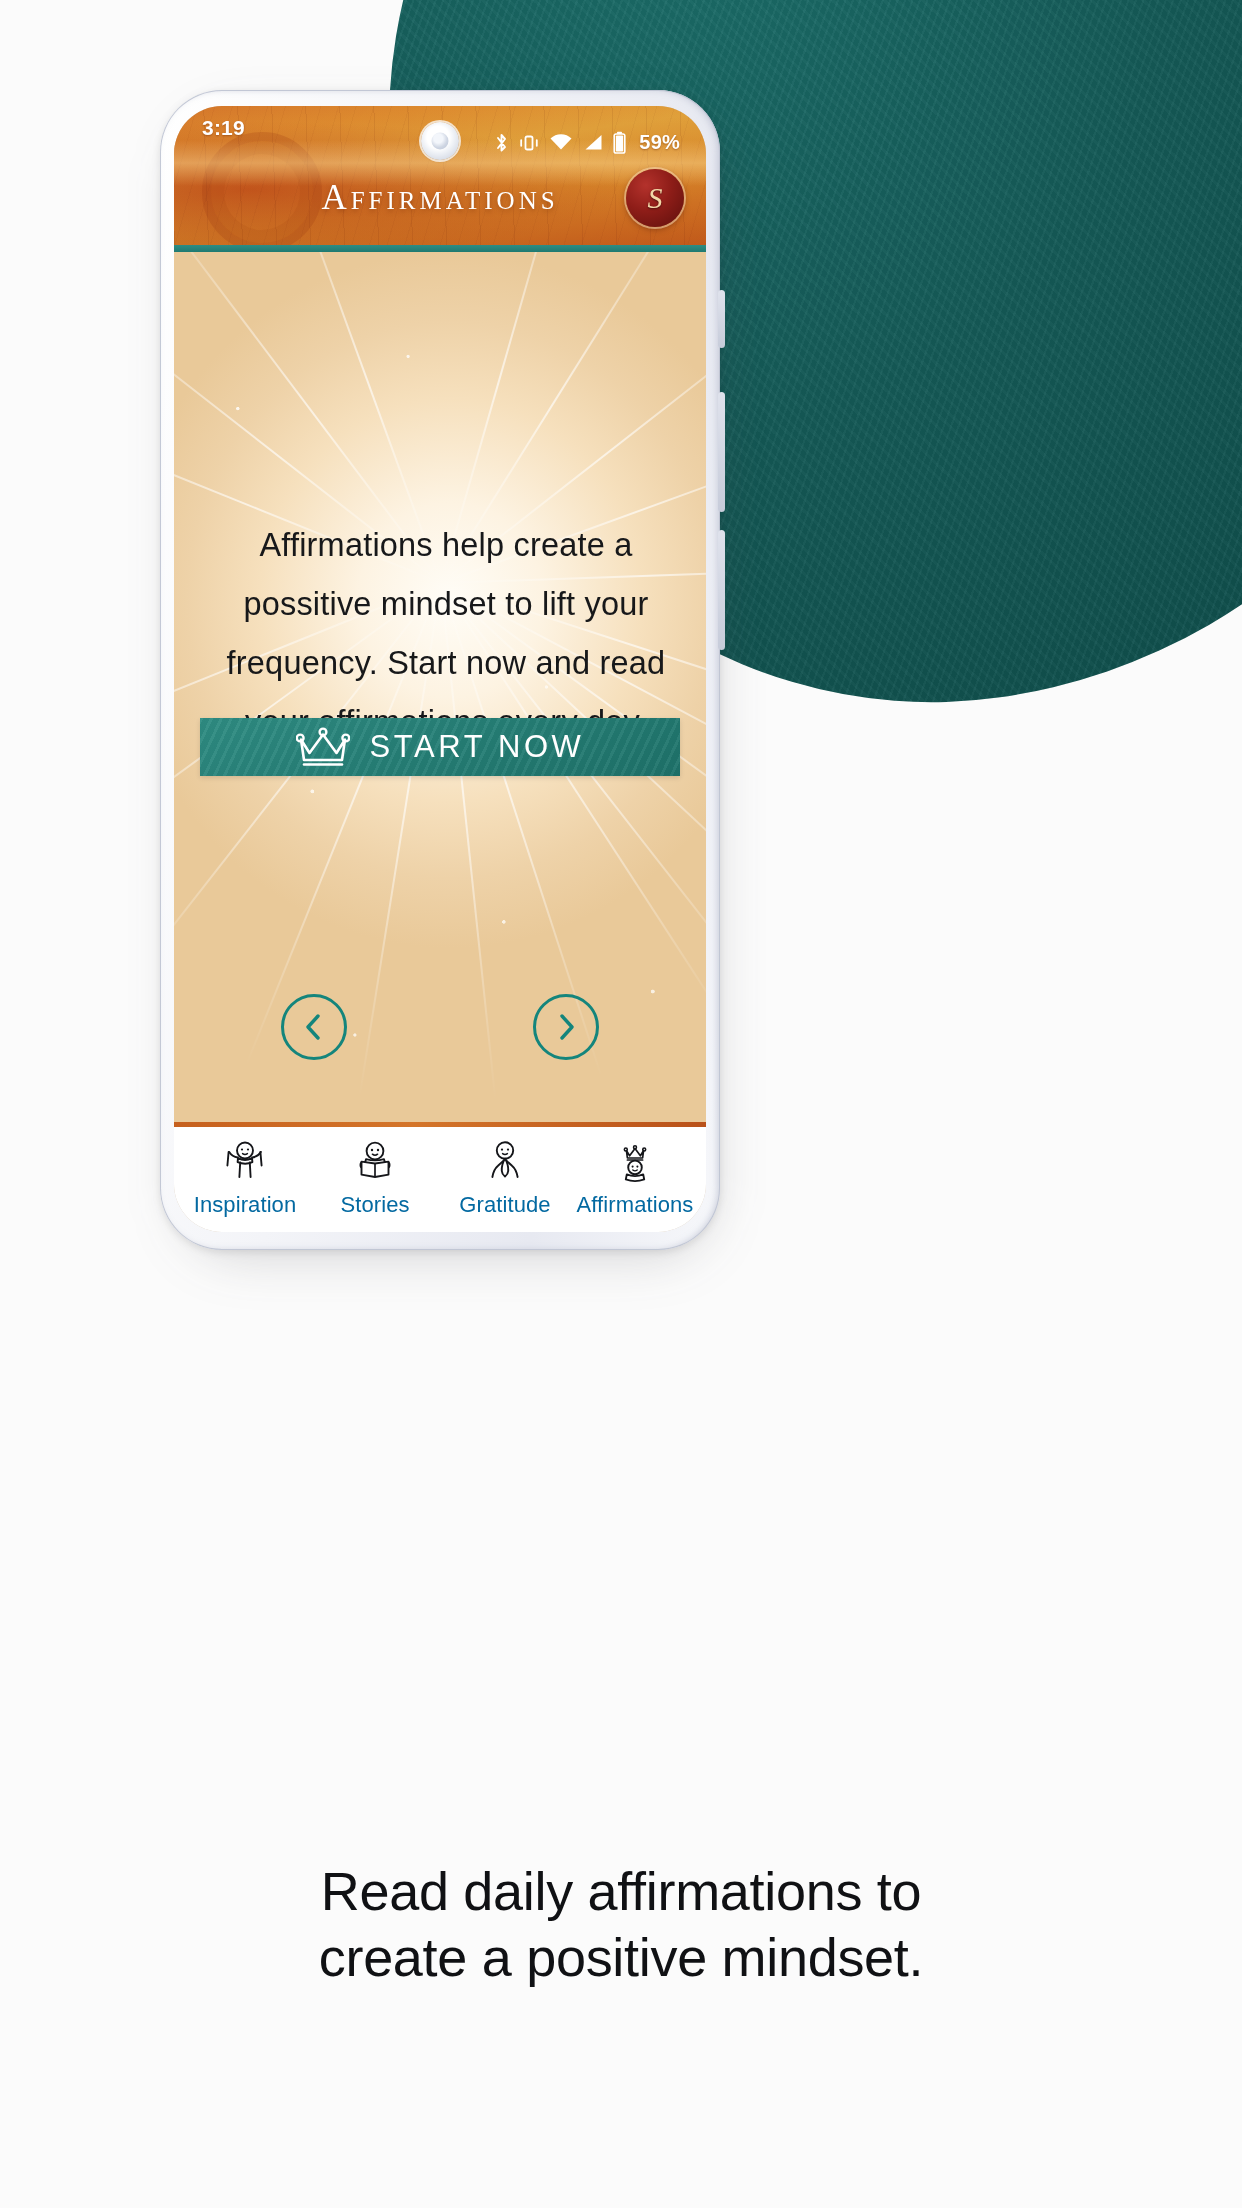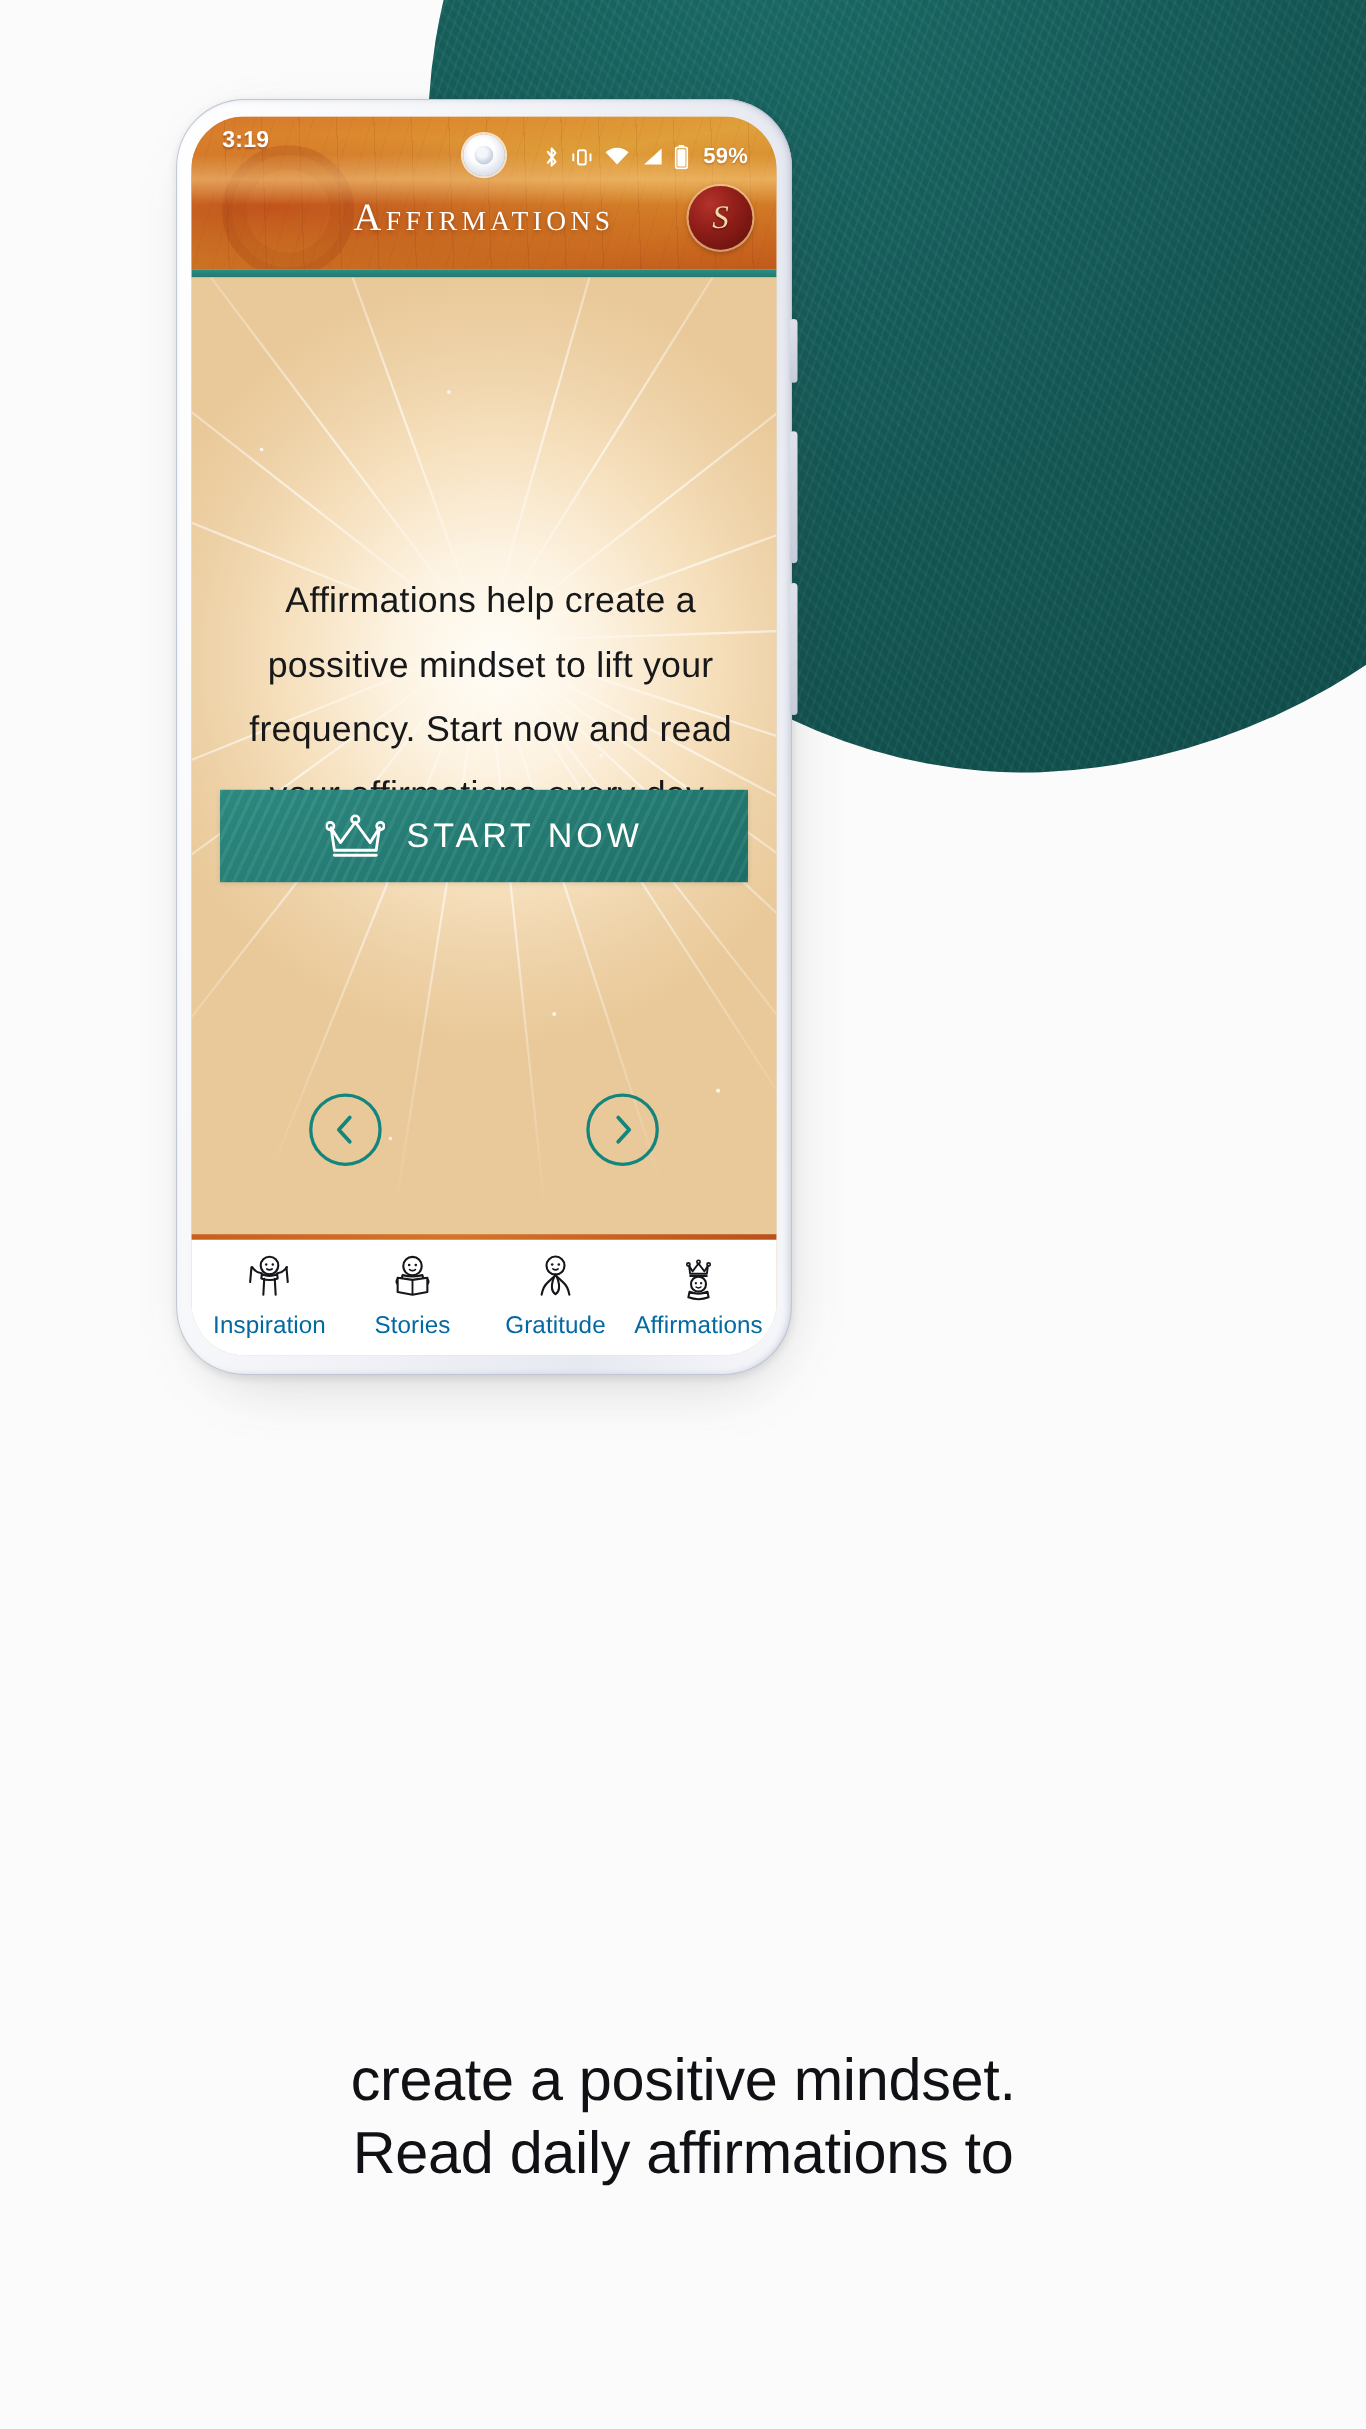--- a/index.html
+++ b/index.html
@@ -205,21 +205,21 @@
     position:absolute; left:46px; right:34px; top:264px;
     text-align:center;
     color:#17181a;
     font-size:32.5px;
     line-height:59px;
     letter-spacing:.2px;
   }
 
   .start-btn{
     position:absolute; left:26px; right:26px; top:466px;
-    height:84px;
+    height:58px;
     background:
       repeating-linear-gradient(115deg, rgba(255,255,255,.05) 0 3px, rgba(0,0,0,.035) 3px 9px),
       linear-gradient(160deg,#2f8d83 0%, #268077 45%, #1e726a 100%);
     display:flex; align-items:center; justify-content:center; gap:20px;
     box-shadow:0 2px 5px rgba(0,0,0,.12);
     text-align:center;
   }
   .start-btn .label{
     color:#ffffff;
     font-size:31px;
@@ -478,15 +478,15 @@
           </span>
           <span class="lbl">Affirmations</span>
         </div>
 
       </div>
     </div>
   </div>
 </div>
 
 <div class="caption">
+  <div>Read daily affirmations to</div>
   <div>create a positive mindset.</div>
-  <div>Read daily affirmations to</div>
 </div>
 
 </body></html>

